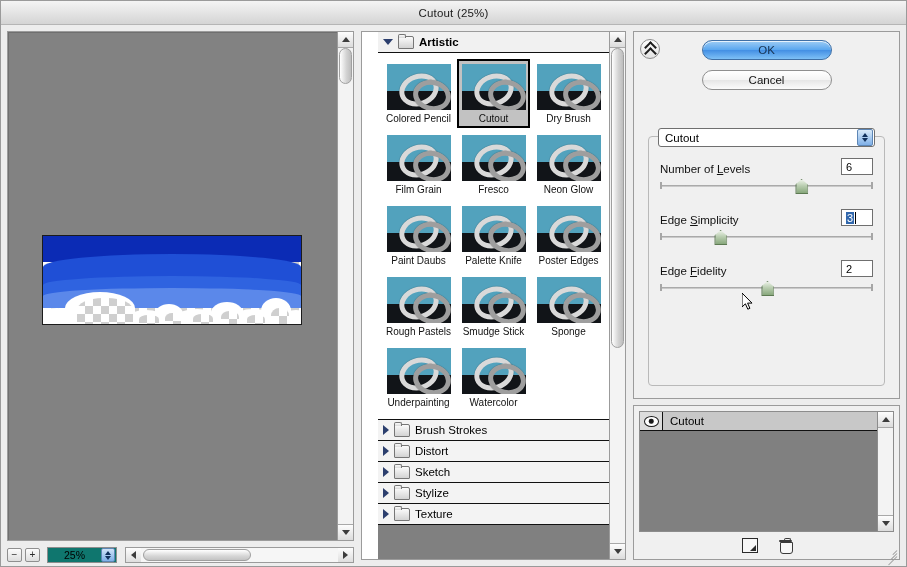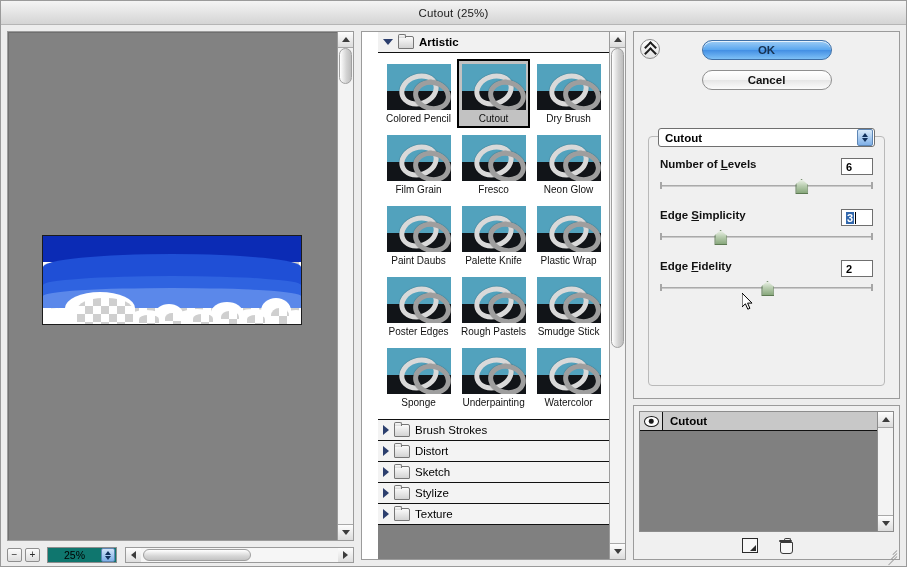--- a/index.html
+++ b/index.html
@@ -263,21 +263,20 @@
     background: #808080;
     border-top: 1px solid #111;
   }
 
   
   #options-col {
     flex: 1 1 auto;
     display: flex; flex-direction: column;
     min-width: 0;
     margin-bottom: 6px;
-    font-weight: bold;
   }
   #options-top {
     height: 368px; flex: 0 0 368px;
     border: 1px solid #9b9b9b;
     background: #f0f0f0;
     box-sizing: border-box;
     position: relative;
     padding: 8px 10px 0 10px;
   }
   #collapse-btn {
@@ -333,21 +332,21 @@
     display:flex;flex-direction:column;align-items:center;justify-content:center;gap:1px;
     box-sizing: border-box;
   }
 
   #sliders {
     position: absolute; left: 26px; right: 26px; top: 126px;
     z-index: 2;
   }
   .slider-row { margin-bottom: 18px; }
   .slider-top {
-    display: flex; align-items: flex-start; justify-content: space-between;
+    display: flex; align-items: flex-end; justify-content: space-between;
     margin-bottom: 6px;
   }
   .slider-label { font-size: 11.5px; color: #111; }
   .slider-label u { text-decoration: underline; }
   .num-box {
     width: 32px; height: 17px;
     background: #fff; border: 1px solid #6f6f6f;
     box-sizing: border-box;
     display: flex; align-items: center;
     padding-left: 4px;
@@ -631,29 +630,20 @@
                 </div>
                 <div class="thumb-name">Palette Knife</div>
               </div>
               <div class="thumb">
                 <div class="thumb-img">
                   <div class="ti-sky"></div>
                   <div class="ti-ground"></div>
                   <div class="ring r1"></div>
                   <div class="ring r2"></div>
                 </div>
-                <div class="thumb-name">Plastic Wrap</div>
-              </div>
-              <div class="thumb">
-                <div class="thumb-img">
-                  <div class="ti-sky"></div>
-                  <div class="ti-ground"></div>
-                  <div class="ring r1"></div>
-                  <div class="ring r2"></div>
-                </div>
                 <div class="thumb-name">Poster Edges</div>
               </div>
               <div class="thumb">
                 <div class="thumb-img">
                   <div class="ti-sky"></div>
                   <div class="ti-ground"></div>
                   <div class="ring r1"></div>
                   <div class="ring r2"></div>
                 </div>
                 <div class="thumb-name">Rough Pastels</div>

